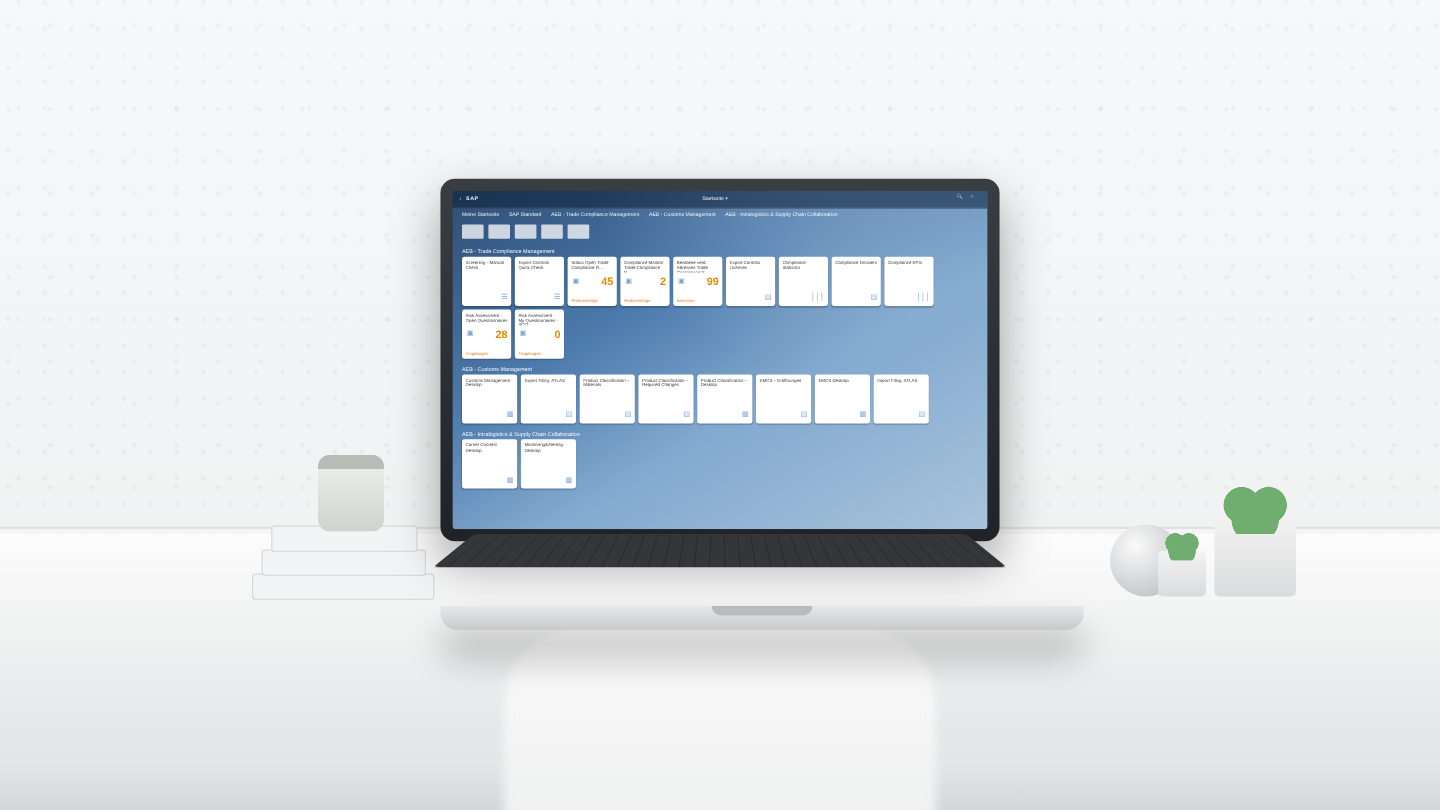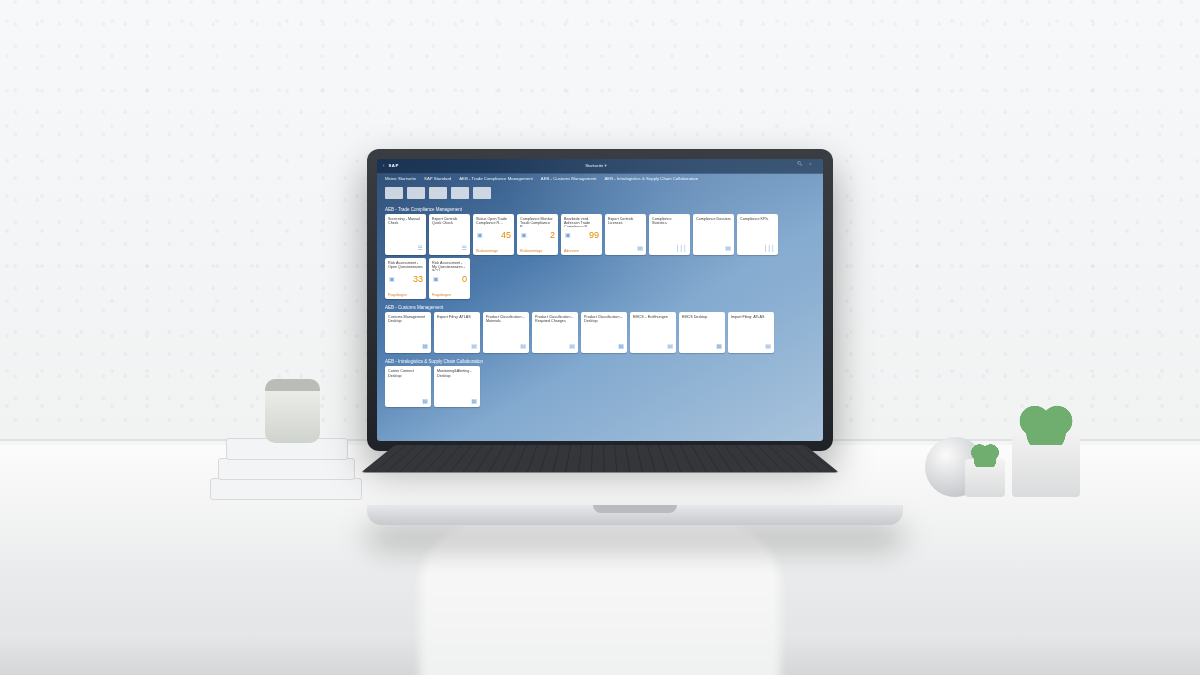--- a/index.html
+++ b/index.html
@@ -88,21 +88,21 @@
   .minitiles div{width:18px;height:12px;background:rgba(255,255,255,.75);border-radius:1px;}
   .group-title{padding:4px 8px 2px;font-size:4.5px;opacity:.95;}
   .tiles{display:flex;flex-wrap:wrap;gap:3px;padding:0 8px 2px;}
   .tile{
     width:41px;height:41px;background:#fff;color:#333;border-radius:2px;
     padding:3px;box-sizing:border-box;position:relative;display:flex;flex-direction:column;
     box-shadow:0 1px 1px rgba(0,0,0,.2);
   }
   .tile .tt{font-size:3.7px;color:#3a3a3a;line-height:1.1;overflow:hidden;max-height:10px;}
   .tile .kpi{position:absolute;right:3px;top:50%;transform:translateY(-50%);
-    font-size:9px;font-weight:400;color:#e38b00;}
+    font-size:9px;font-weight:700;color:#e38b00;}
   .tile .kpi-ico{position:absolute;left:4px;top:50%;transform:translateY(-50%);
     font-size:6px;color:#7aa6d6;}
   .tile .sub{position:absolute;left:3px;right:3px;bottom:2px;font-size:3.5px;color:#d9822b;
     overflow:hidden;white-space:nowrap;}
   .tile .corner-ico{position:absolute;right:3px;bottom:3px;font-size:6px;color:#7aa6d6;}
   .tiles.row2 .tile{width:46px;height:41px;}
 </style>
 </head>
 <body>
 
@@ -190,21 +190,21 @@
                 <div class="tt">Compliance Dossiers</div>
                 <div class="corner-ico">▤</div>
               </div>
               <div class="tile">
                 <div class="tt">Compliance KPIs</div>
                 <div class="corner-ico">│││</div>
               </div>
               <div class="tile">
                 <div class="tt">Risk Assessment - Open Questionnaires</div>
                 <div class="kpi-ico">▣</div>
-                <div class="kpi">33</div>
+                <div class="kpi">28</div>
                 <div class="sub">Fragebogen</div>
               </div>
               <div class="tile">
                 <div class="tt">Risk Assessment - My Questionnaires - SCO</div>
                 <div class="kpi-ico">▣</div>
                 <div class="kpi">0</div>
                 <div class="sub">Fragebogen</div>
               </div>
             </div>
             <div class="group-title">AEB - Customs Management</div>

